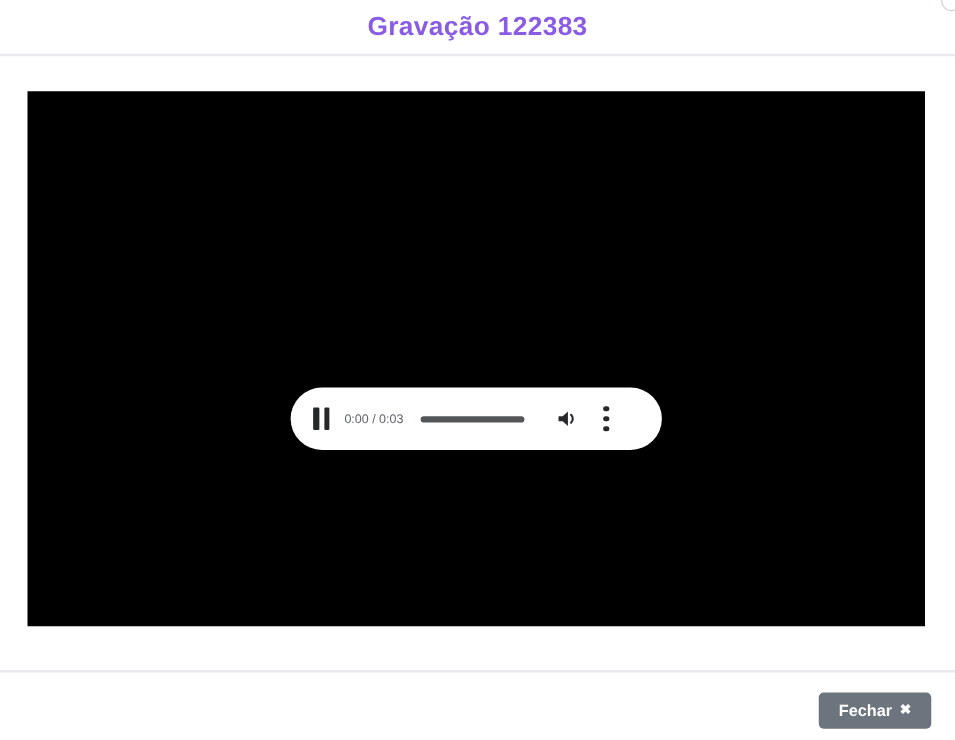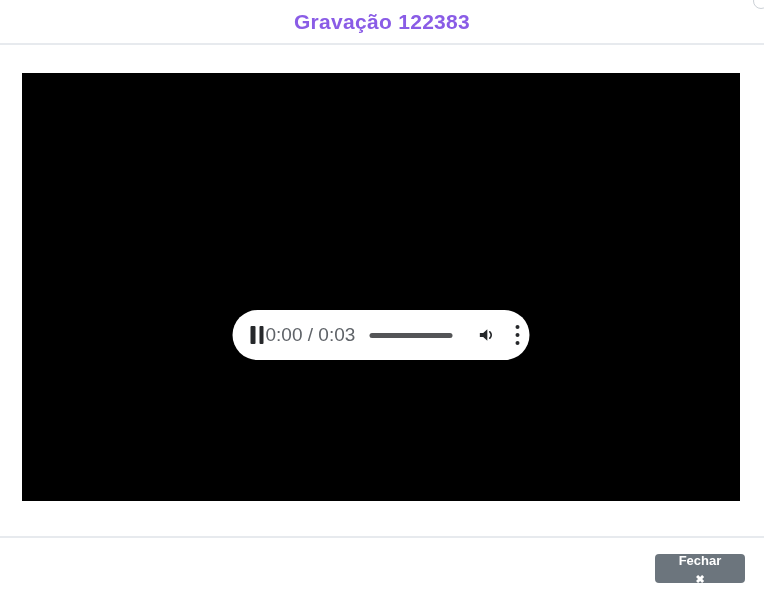--- a/index.html
+++ b/index.html
@@ -70,22 +70,22 @@
     cursor: pointer;
   }
   .pause-btn .bar {
     width: 4.5px;
     height: 18px;
     background: #26282b;
     border-radius: 1px;
   }
   .time-text {
     color: #5f6368;
-    font-size: 19px;
-    margin-left: 2px;
+    font-size: 10px;
+    margin-left: 12px;
     flex: none;
     white-space: nowrap;
   }
   .progress-track {
     margin-left: 14px;
     width: 83px;
     height: 5px;
     flex: none;
     background: #545557;
     border-radius: 3px;
@@ -136,21 +136,20 @@
     color: #ffffff;
     font-family: "Liberation Sans", sans-serif;
     font-size: 13px;
     font-weight: bold;
     display: flex;
     align-items: center;
     justify-content: center;
     gap: 6px;
     padding: 0 12px;
     cursor: pointer;
-    flex-direction: column;
   }
   .close-button .x-glyph {
     font-size: 11px;
     line-height: 1;
     font-weight: bold;
   }
 </style>
 </head>
 <body>
 

